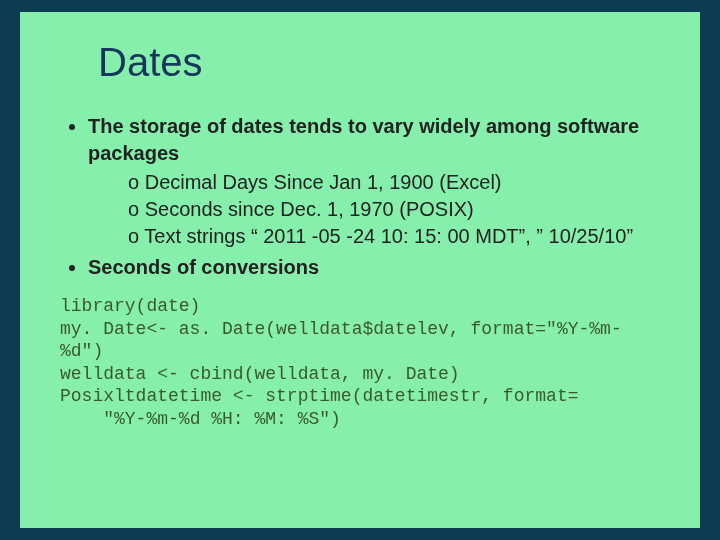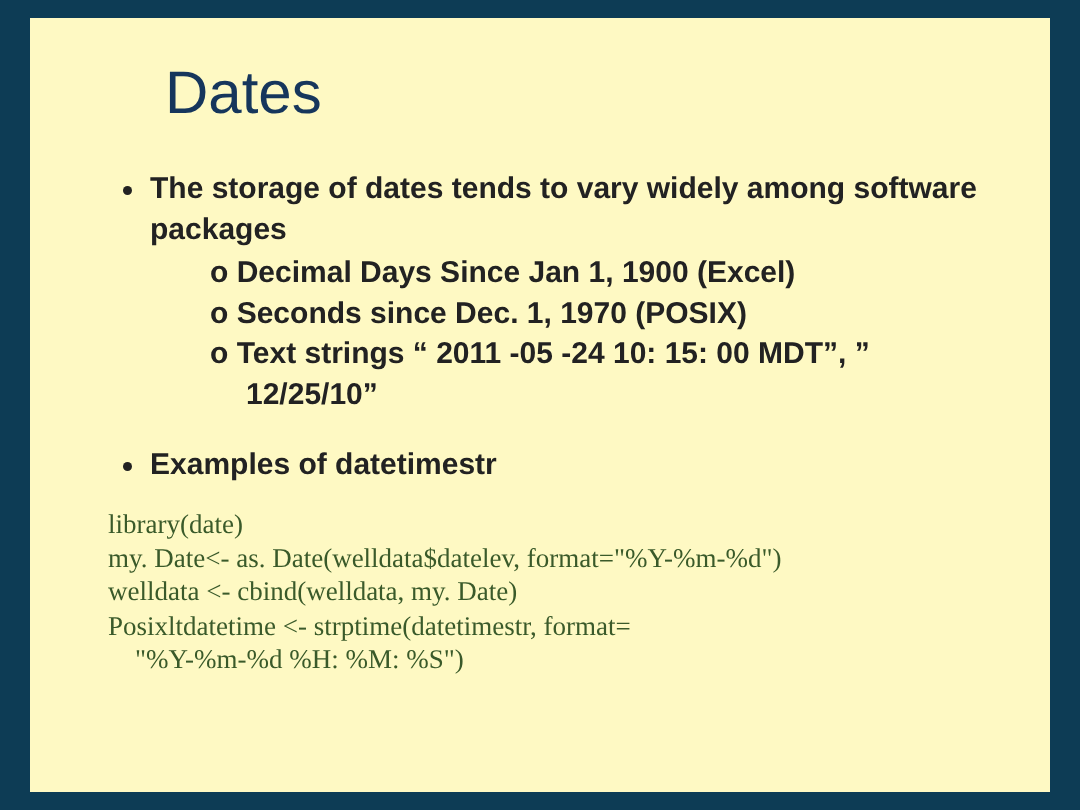--- a/index.html
+++ b/index.html
@@ -1,36 +1,36 @@
 <!DOCTYPE html>
 <html><head>
 <meta charset="utf-8">
 <style>
   html,body{margin:0;padding:0;width:720px;height:540px;background:#0d3c55;font-family:Arial,Helvetica,sans-serif;}
-  .slide{background:#fef9c3;position:absolute;left:20px;top:12px;width:680px;height:516px;box-sizing:border-box;padding:28px 36px 20px 52px;}
+  .slide{background:#86efac;position:absolute;left:20px;top:12px;width:680px;height:516px;box-sizing:border-box;padding:28px 36px 20px 40px;}
   h1{margin:0 0 28px 38px;font-size:40px;font-weight:400;color:#16365c;}
   ul.top{list-style:disc;margin:0 0 14px 0;padding-left:28px;color:#222;font-size:20px;line-height:1.35;}
   ul.top>li{margin-bottom:2px;font-weight:bold;}
-  ul.sub{list-style:none;margin:2px 0 20px 0;padding-left:40px;font-weight:bold;}
+  ul.sub{list-style:none;margin:2px 0 4px 0;padding-left:40px;}
   ul.sub>li{text-indent:-24px;padding-left:24px;}
   ul.sub>li:before{content:"o ";font-family:inherit;}
-  pre.code{font-family:Liberation Serif, serif;font-size:18px;color:#3a5a2a;margin:6px 0 0 0;line-height:1.25;white-space:pre-wrap;}
+  pre.code{font-family:Liberation Mono, monospace;font-size:18px;color:#3a5a2a;margin:6px 0 0 0;line-height:1.25;white-space:pre-wrap;}
 </style>
 </head>
 <body>
 
 <div class="slide">
   <h1>Dates</h1>
   <ul class="top">
     <li>The storage of dates tends to vary widely among software packages</li>
     <ul class="sub">
       <li>Decimal Days Since Jan 1, 1900 (Excel)</li>
       <li>Seconds since Dec. 1, 1970 (POSIX)</li>
-      <li>Text strings “ 2011 -05 -24 10: 15: 00 MDT”, ” 12/25/10”</li>
+      <li>Text strings “ 2011 -05 -24 10: 15: 00 MDT”, ” 10/25/10”</li>
     </ul>
-    <li>Examples of datetimestr</li>
+    <li>Seconds of conversions</li>
   </ul>
   <pre class="code">library(date)
 my. Date&lt;- as. Date(welldata$datelev, format="%Y-%m-%d")
 welldata &lt;- cbind(welldata, my. Date)
 Posixltdatetime &lt;- strptime(datetimestr, format=
     "%Y-%m-%d %H: %M: %S")</pre>
 </div>
 
 </body></html>

